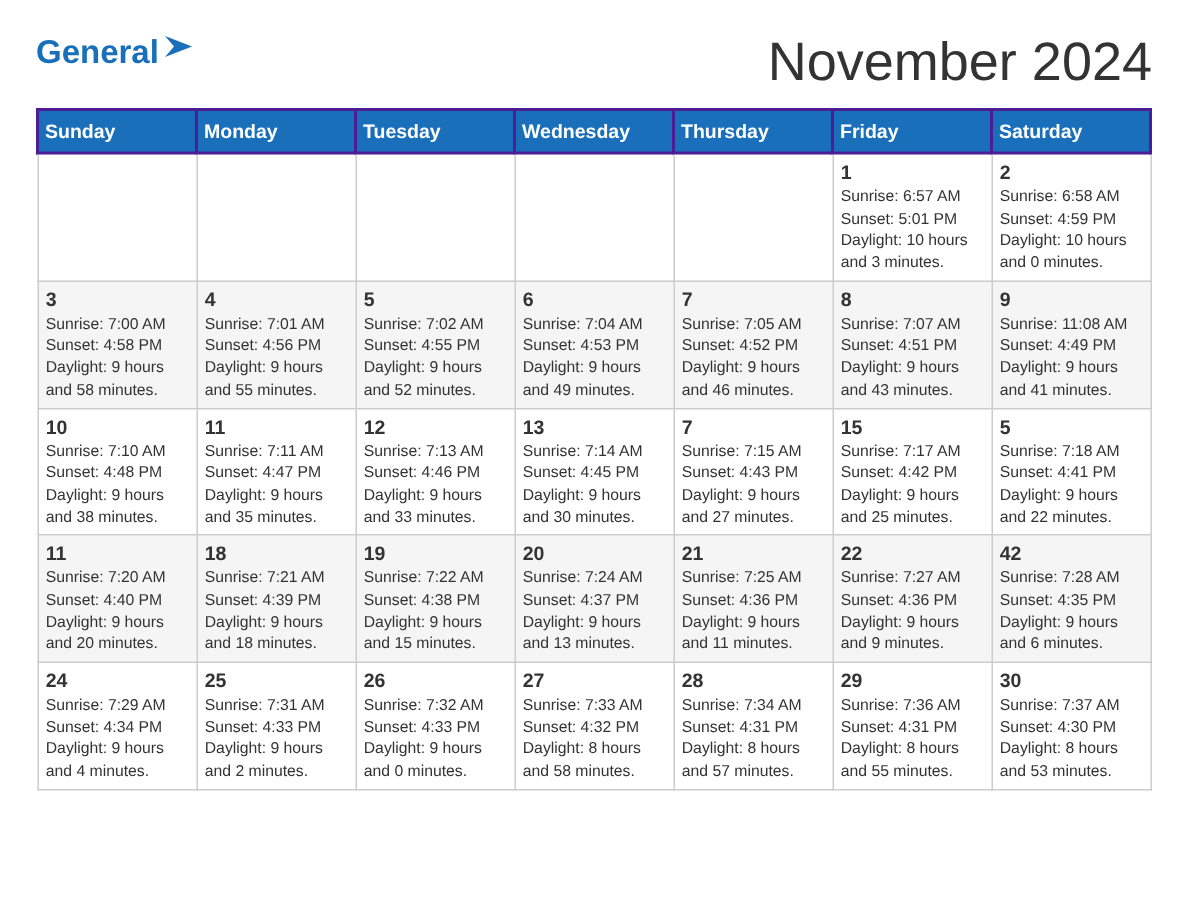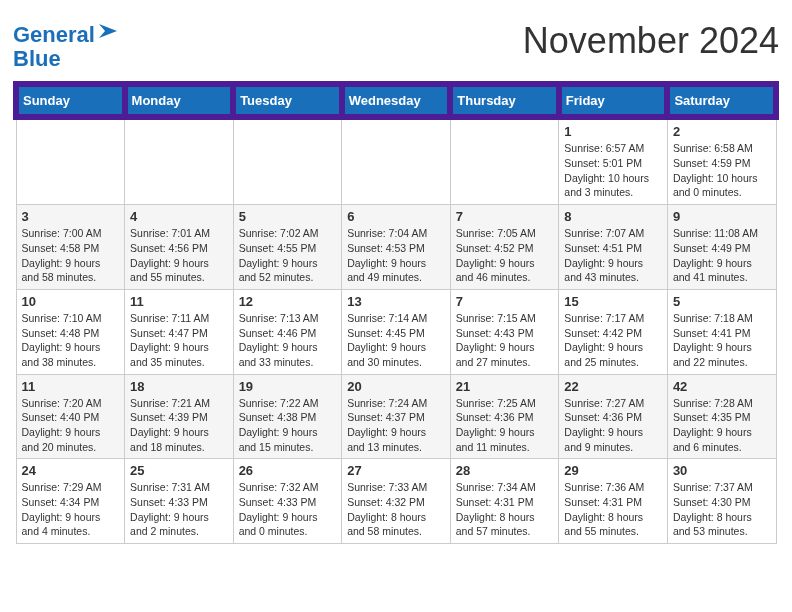--- a/index.html
+++ b/index.html
@@ -1,46 +1,45 @@
 <!DOCTYPE html>
 <html><head>
   <meta charset="utf-8">
   <style>
     * { box-sizing: border-box; margin: 0; padding: 0; }
     body { font-family: Arial, sans-serif; background: #fff; width: 792px; min-height: 612px; }
-    .page { padding: 20px 13px; }
+    .page { padding: 20px 24px; }
     .header { display: flex; align-items: flex-start; justify-content: space-between; margin-bottom: 10px; }
     .logo { display: flex; align-items: center; }
     .logo-text { font-size: 22px; font-weight: bold; color: #333; line-height: 1.1; }
     .logo-text span { color: #1a6fba; }
     .logo-arrow { width: 22px; height: 22px; margin-left: 2px; }
     .title-block { }
     .month-title { font-size: 36px; font-weight: normal; color: #333; }
     .location { font-size: 15px; color: #555; margin-top: 2px; }
     table { width: 100%; border-collapse: collapse; table-layout: fixed; }
-    thead tr th { background: #1a6fba; color: #fff; font-size: 13px; font-weight: bold; padding: 6px 4px; text-align: left; border: 6px solid #4c1d95; }
+    thead tr th { background: #1a6fba; color: #fff; font-size: 13px; font-weight: bold; padding: 6px 4px; text-align: left; border: 2px solid #4c1d95; }
     tbody tr td { border: 1px solid #ccc; vertical-align: top; padding: 4px 5px; font-size: 11px; color: #333; background: #fff; min-height: 70px; }
     tbody tr:nth-child(even) td { background: #f5f5f5; }
     .day-num { font-size: 13px; font-weight: bold; display: block; margin-bottom: 2px; }
     .day-info { font-size: 10.5px; line-height: 1.4; color: #333; }
     .empty { background: #fff !important; }
   </style>
 </head>
 <body>
 
 <div class="page">
   <div class="header">
     <div class="logo">
       <div>
         <div class="logo-text">
           <span>General</span><svg class="logo-arrow" viewBox="0 0 22 22" xmlns="http://www.w3.org/2000/svg">
               <polygon points="2,4 20,11 2,18 8,11" fill="#1a6fba"></polygon>
             </svg>
         </div>
-        <div class="logo-text"><span style="color:#1a6fba;">Blue</span></div>
       </div>
     </div>
     <div class="title-block">
       <div class="month-title">November 2024</div>
     </div>
   </div>
 
   <table>
     <thead>
       <tr>

